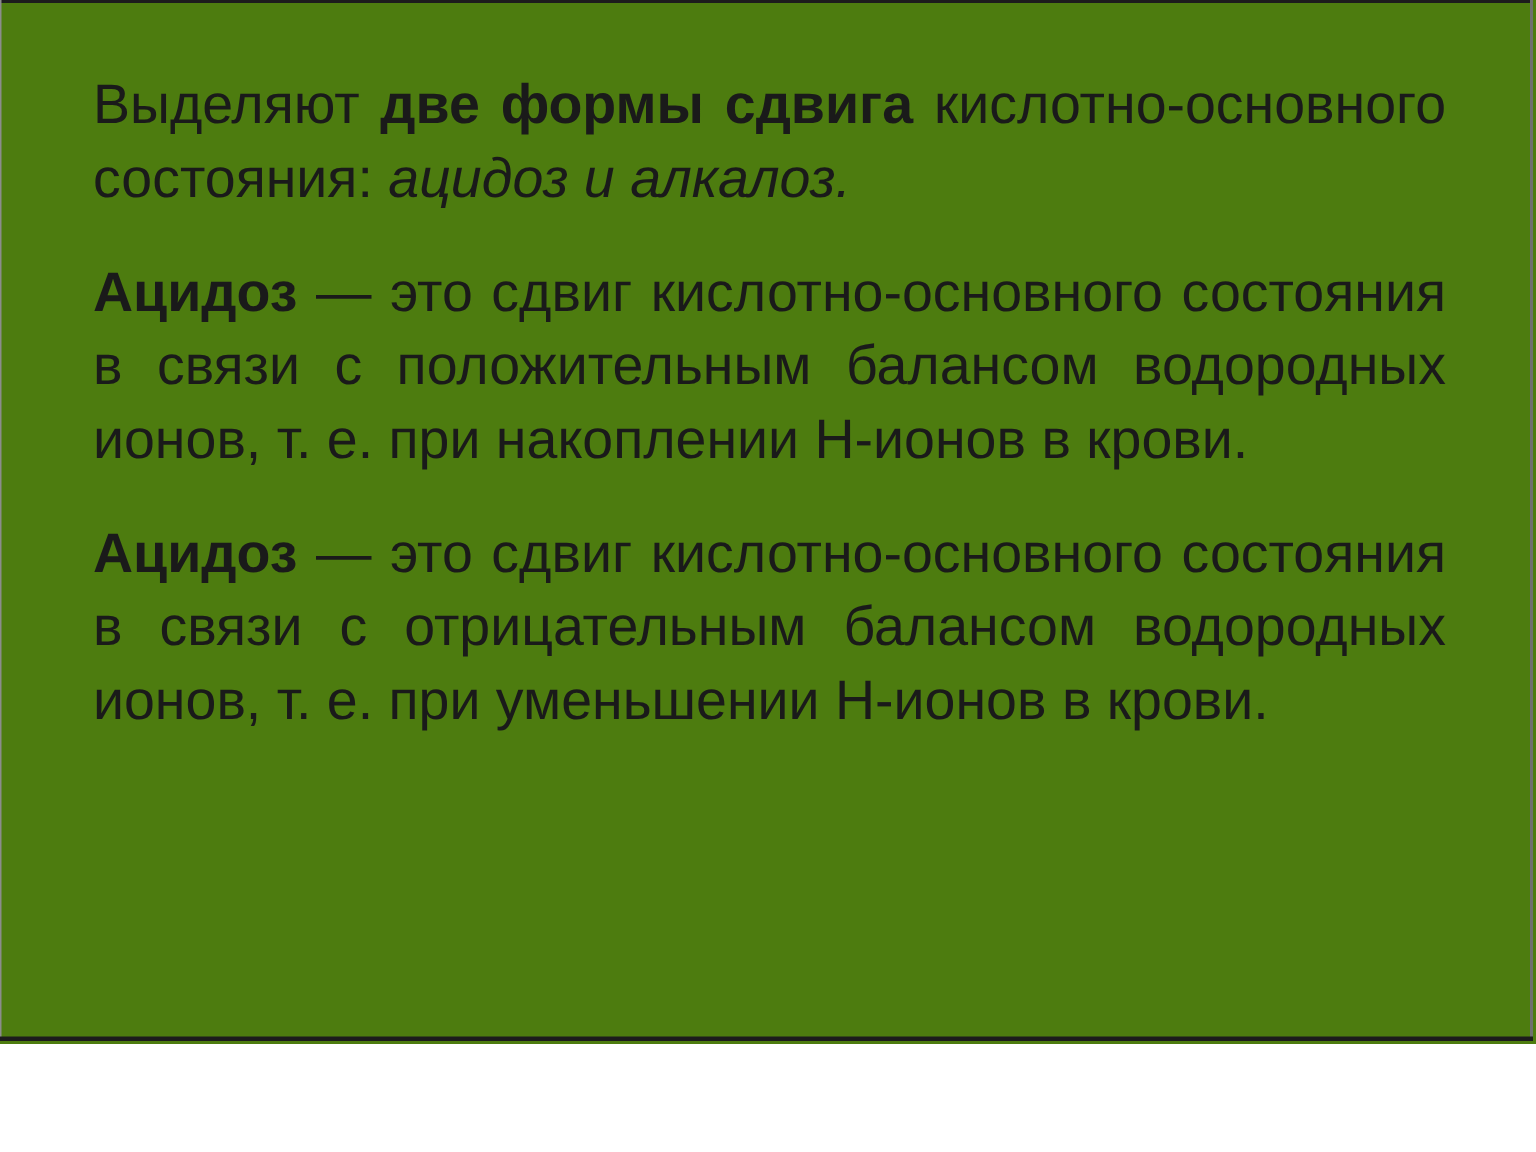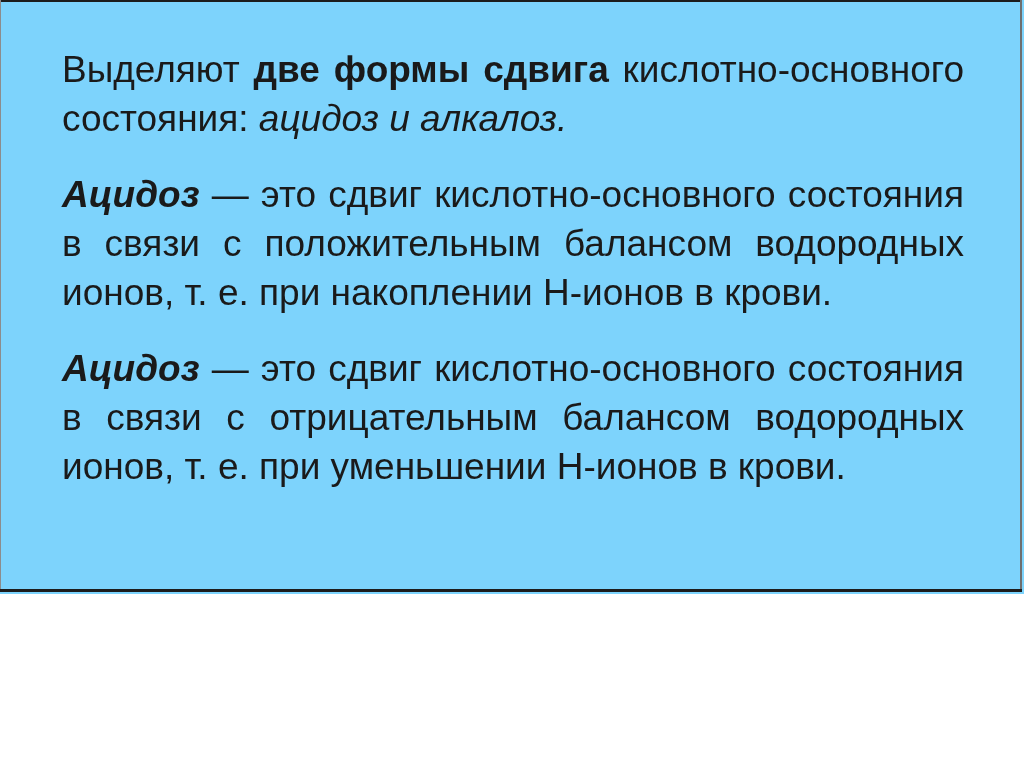--- a/index.html
+++ b/index.html
@@ -3,22 +3,22 @@
 <meta charset="utf-8">
 <style>
   html, body {
     margin: 0;
     padding: 0;
     background: #ffffff;
   }
   .screen {
     position: relative;
     width: 1024px;
-    height: 594px;
-    background: #7dd3fc;
+    height: 696px;
+    background: #4d7c0f;
     overflow: hidden;
     font-family: "Liberation Sans", "DejaVu Sans", sans-serif;
   }
   
   .border-top {
     position: absolute;
     top: 0; left: 0; right: 2px;
     height: 2px;
     background: #1c1c1c;
   }
@@ -53,21 +53,21 @@
     font-size: 37px;
     line-height: 49px;
     text-align: justify;
     text-align-last: left;
     -moz-text-align-last: left;
     color: #1a1a1a;
   }
   .seg-regular { font-weight: normal; font-style: normal; }
   .seg-bold { font-weight: bold; font-style: normal; }
   .seg-italic { font-weight: normal; font-style: italic; }
-  .seg-bold-italic { font-weight: bold; font-style: italic; }
+  .seg-bold-italic { font-weight: bold; }
 </style>
 </head>
 <body>
 
 <div class="screen">
 
   <div class="border-top"></div>
   <div class="border-left"></div>
   <div class="border-right"></div>
   <div class="border-bottom"></div>

